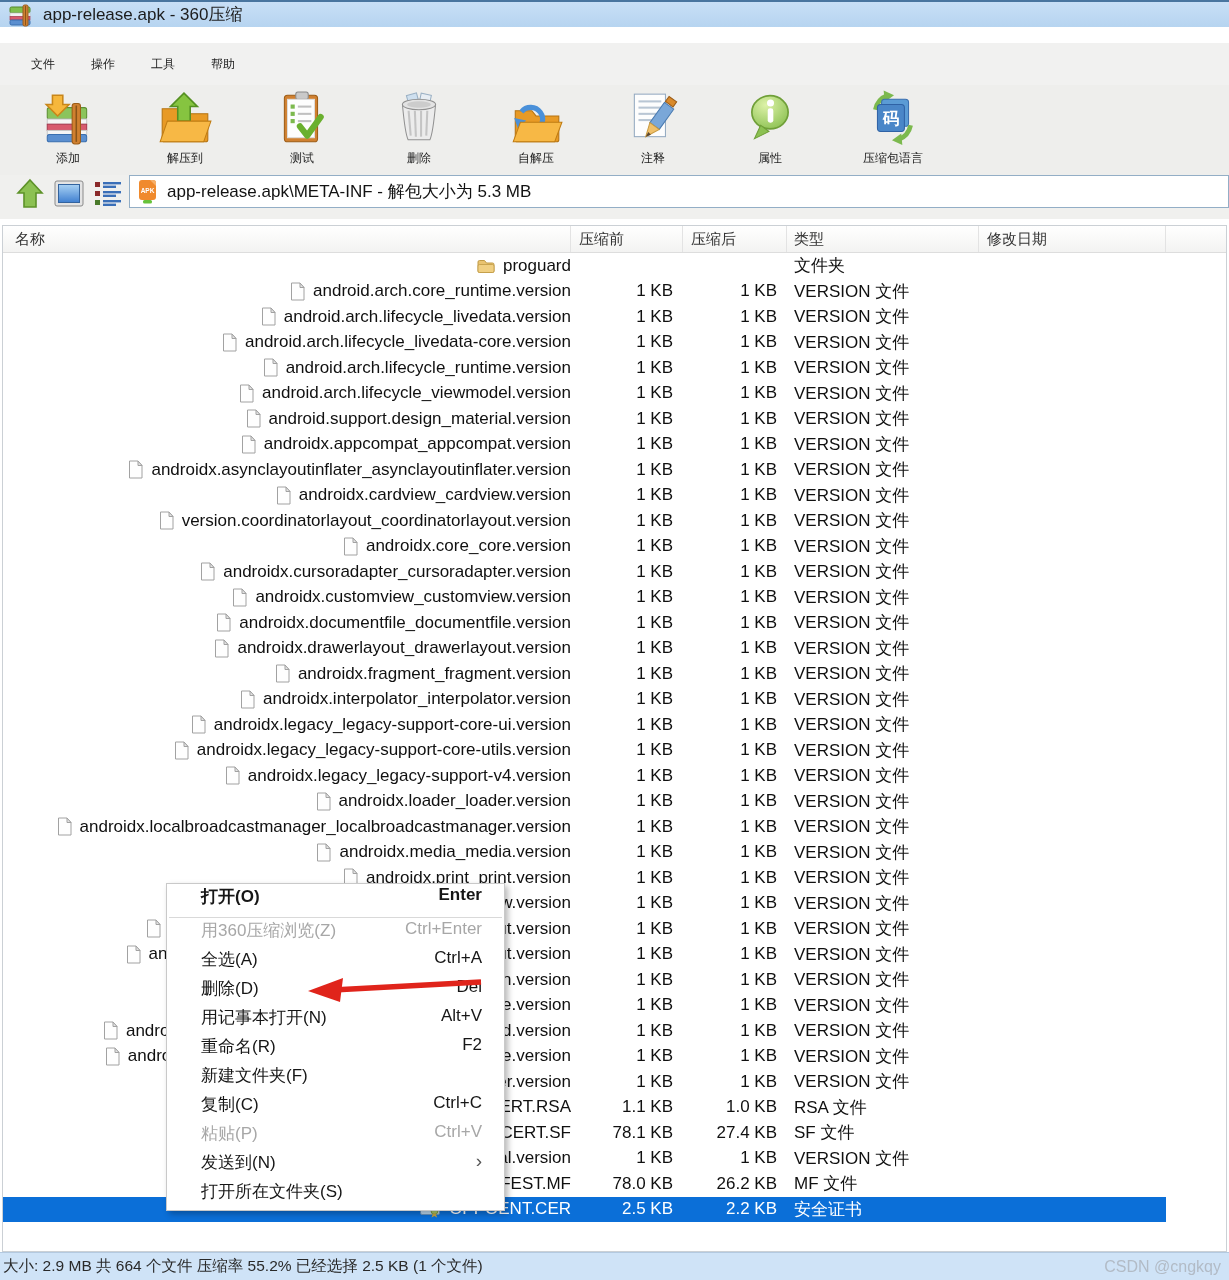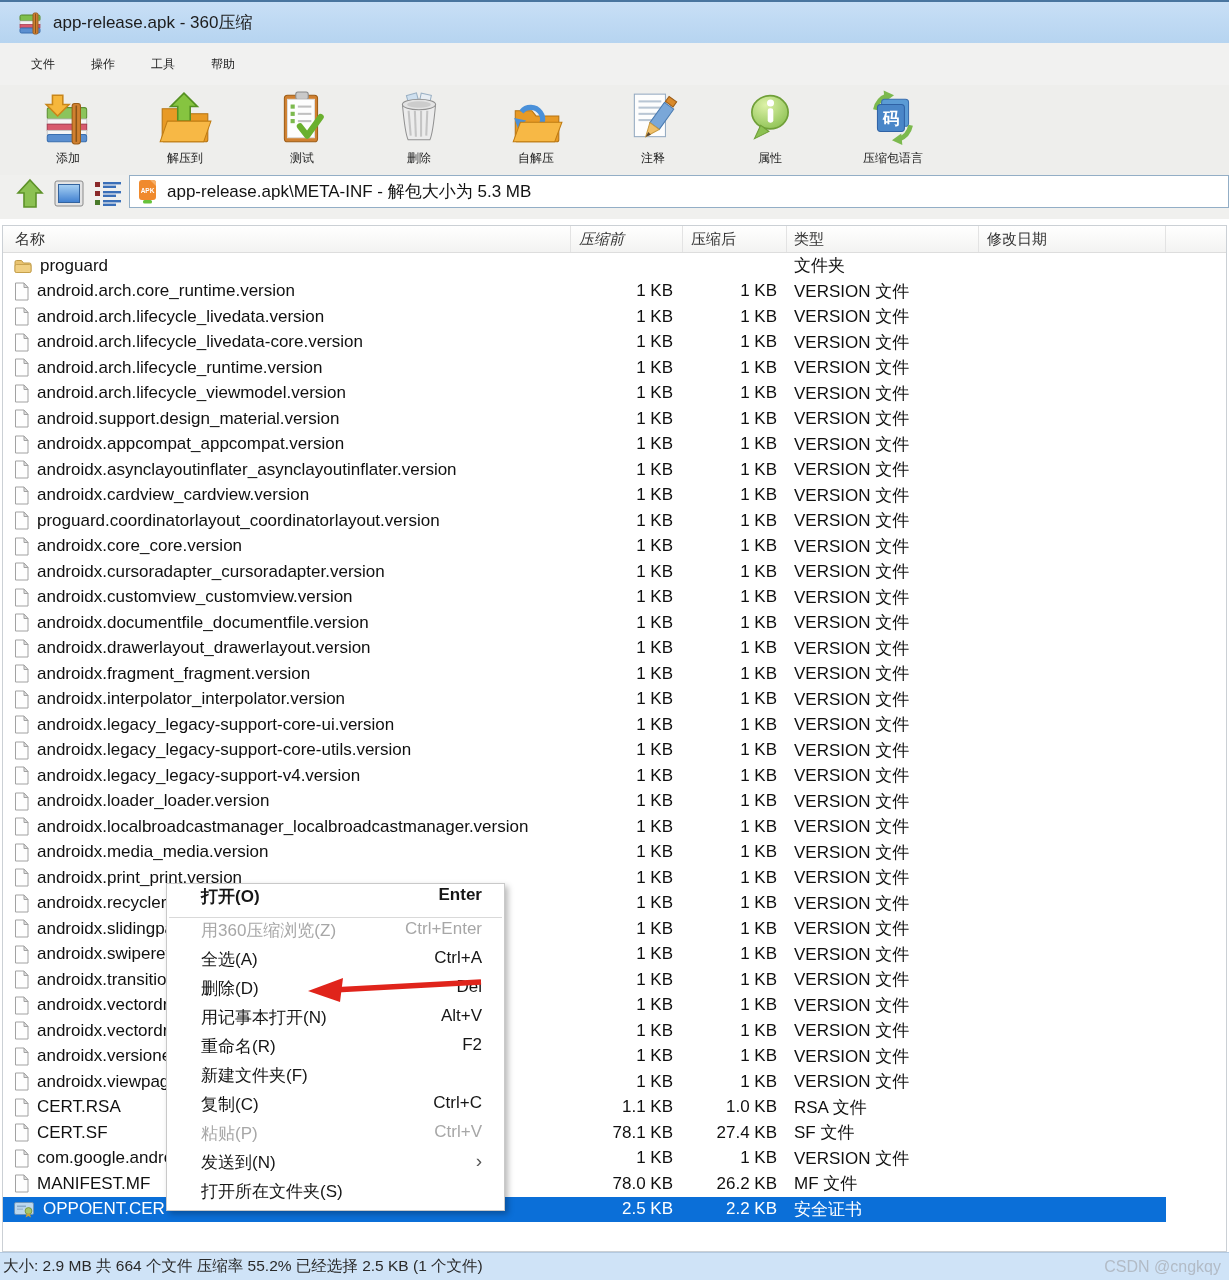--- a/index.html
+++ b/index.html
@@ -1,21 +1,21 @@
 <!DOCTYPE html>
 <html><head>
 <meta charset="utf-8">
 <style>
   html,body{margin:0;padding:0;}
   body{width:1229px;height:1280px;position:relative;overflow:hidden;
        font-family:"Liberation Sans",sans-serif;background:#fff;-webkit-font-smoothing:antialiased;}
   
-  .titlebar{position:absolute;top:0;left:0;right:0;height:43px;box-sizing:border-box;
+  .titlebar{position:absolute;top:0;left:0;right:0;height:27px;box-sizing:border-box;
     background:linear-gradient(#c8dff6,#b6d4f0);border-top:2px solid #49759f;
-    display:flex;align-items:center;padding-left:18px;font-size:17px;color:#1c1c1c;}
+    display:flex;align-items:center;padding-left:8px;font-size:17px;color:#1c1c1c;}
   .titlebar .appicon{display:flex;margin-right:9px;}
   
   .menubar{position:absolute;top:43px;left:0;right:0;height:42px;background:#f1f1f0;
     display:flex;align-items:center;padding-left:13px;}
   .menu-item{padding:7px 18px;font-size:12px;color:#1e1e1e;cursor:default;}
   
   .toolbar{position:absolute;top:85px;left:0;right:0;height:95px;background:#eeeeec;
     border-bottom:1px solid #dadad8;display:flex;padding-left:18px;box-sizing:border-box;}
   .tbtn{width:100px;margin-right:17px;display:flex;flex-direction:column;align-items:center;padding-top:4px;}
   .tbtn.wide{width:112px;}
@@ -28,29 +28,29 @@
   .addr-field{flex:1;height:31px;background:#fff;border:1px solid #93aec6;display:flex;
     align-items:center;padding:0 8px;font-size:17px;color:#121212;white-space:nowrap;overflow:hidden;}
   .addr-field .apk{display:flex;margin-right:9px;}
   
   .listpanel{position:absolute;top:225px;left:2px;right:2px;bottom:28px;box-sizing:border-box;
     border:1px solid #cbd0d5;background:#fff;}
   .listheader{height:26px;display:flex;background:linear-gradient(#ffffff,#f3f3f2);
     border-bottom:1px solid #dddddd;font-size:15px;color:#333;}
   .hcell{display:flex;align-items:center;box-sizing:border-box;border-right:1px solid #e3e3e3;}
   .hc-0{width:568px;padding-left:12px;}
-  .hc-1{width:112px;padding-left:8px;font-style:italic;}
+  .hc-1{width:112px;padding-left:8px;}
   .hc-2{width:104px;padding-left:8px;}
   .hc-3{width:192px;padding-left:7px;}
   .hc-4{width:187px;padding-left:8px;}
   .hc-5{flex:1;border-right:none;}
   .rows{position:absolute;top:27px;left:0;right:0;bottom:0;overflow:hidden;}
   .file-row{height:25.5px;width:1163px;display:flex;align-items:center;font-size:17px;color:#101010;}
   .file-row.selected{background:#0b6fd8;color:#fff;}
-  .c-name{width:568px;display:flex;align-items:center;padding-left:11px;box-sizing:border-box;white-space:nowrap;}
+  .c-name{width:568px;display:flex;align-items:center;padding-left:11px;box-sizing:border-box;white-space:nowrap;justify-content:flex-end;}
   .c-name .ficon{display:flex;margin-right:8px;flex:none;}
   .c-before{width:112px;text-align:right;padding-right:10px;box-sizing:border-box;}
   .c-after{width:104px;text-align:right;padding-right:10px;box-sizing:border-box;}
   .c-type{width:192px;padding-left:7px;box-sizing:border-box;white-space:nowrap;}
   .c-date{width:187px;}
   
   .context-menu{position:absolute;left:166px;top:883px;width:339px;background:#fff;
     border:1px solid #c9c9c9;box-shadow:3px 3px 6px rgba(0,0,0,.28);z-index:50;box-sizing:border-box;padding:1px 0;}
   .cm-item{height:29px;display:flex;align-items:flex-start;justify-content:space-between;
     padding:0 22px 0 34px;font-size:17px;color:#161616;}
@@ -422,21 +422,21 @@
         <div class="c-date"></div>
       </div>
       <div class="file-row">
         <div class="c-name">
           <span class="ficon">
             <svg width="15" height="19" viewBox="0 0 15 19">
               <path d="M1.5 1 h8.5 l4 4.5 V18 H1.5 z" fill="#fefefe" stroke="#a2a2a2"></path>
               <path d="M10 1 l4 4.5 h-4 z" fill="#e4e4e4" stroke="#a2a2a2"></path>
             </svg>
           </span>
-          <span>proguard.coordinatorlayout_coordinatorlayout.version</span>
+          <span>version.coordinatorlayout_coordinatorlayout.version</span>
         </div>
         <div class="c-before">1 KB</div>
         <div class="c-after">1 KB</div>
         <div class="c-type">VERSION 文件</div>
         <div class="c-date"></div>
       </div>
       <div class="file-row">
         <div class="c-name">
           <span class="ficon">
             <svg width="15" height="19" viewBox="0 0 15 19">

